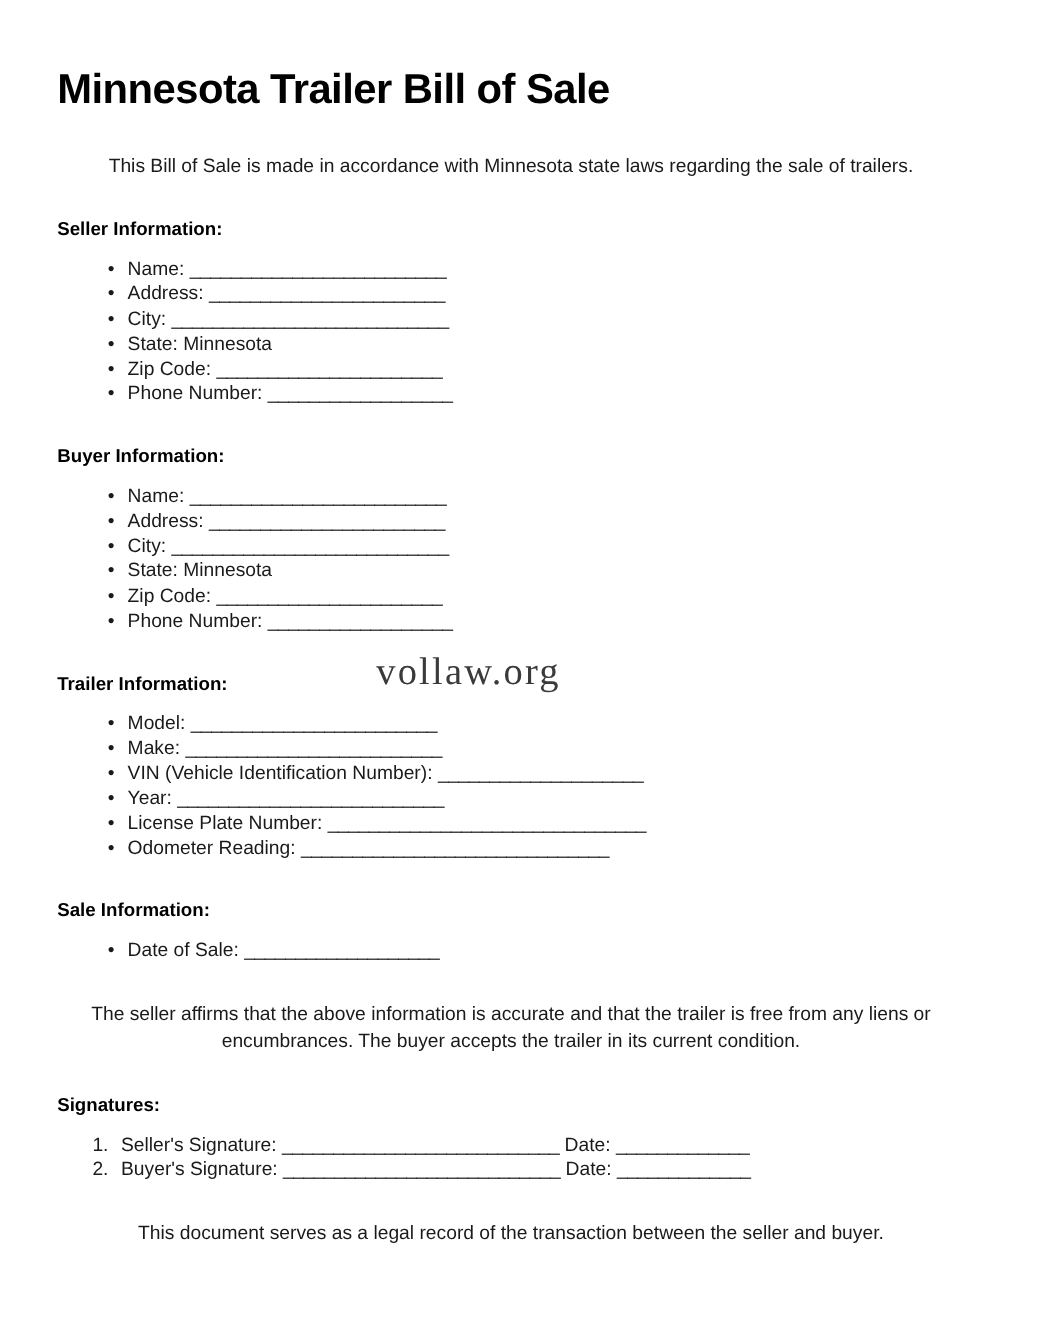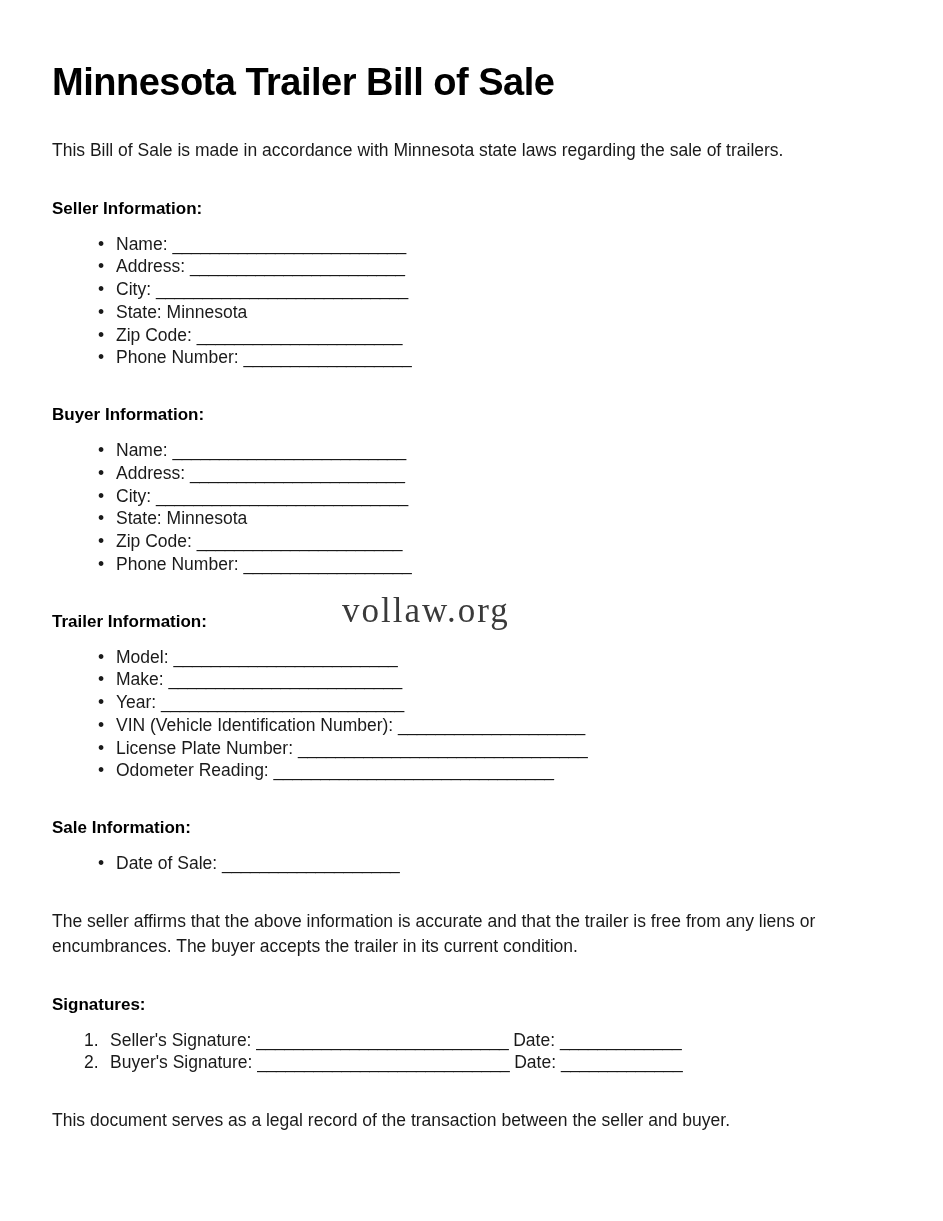--- a/index.html
+++ b/index.html
@@ -29,20 +29,21 @@
     margin: 10px 0 0 0;
     line-height: 1.1;
     color: #000000;
   }
   p.para {
     font-size: 17.5px;
     line-height: 1.42;
     margin: 34px 0 0 0;
     max-width: 825px;
     color: #1a1a1a;
+    text-align: center;
   }
   h2.section-heading {
     font-size: 17px;
     font-weight: bold;
     margin: 36px 0 0 0;
     color: #000000;
   }
   ul.field-list {
     list-style: none;
     margin: 14px 0 0 0;
@@ -127,22 +128,22 @@
       <li><span>City:</span> <span class="blank">___________________________</span></li>
       <li><span>State: Minnesota</span></li>
       <li><span>Zip Code:</span> <span class="blank">______________________</span></li>
       <li><span>Phone Number:</span> <span class="blank">__________________</span></li>
     </ul>
 
   <h2 class="section-heading">Trailer Information:</h2>
   <ul class="field-list" id="trailer-list">
       <li><span>Model:</span> <span class="blank">________________________</span></li>
       <li><span>Make:</span> <span class="blank">_________________________</span></li>
+      <li><span>VIN (Vehicle Identification Number):</span> <span class="blank">____________________</span></li>
       <li><span>Year:</span> <span class="blank">__________________________</span></li>
-      <li><span>VIN (Vehicle Identification Number):</span> <span class="blank">____________________</span></li>
       <li><span>License Plate Number:</span> <span class="blank">_______________________________</span></li>
       <li><span>Odometer Reading:</span> <span class="blank">______________________________</span></li>
     </ul>
 
   <h2 class="section-heading">Sale Information:</h2>
   <ul class="field-list" id="sale-list">
       <li><span>Date of Sale:</span> <span class="blank">___________________</span></li>
     </ul>
 
   <p class="para">The seller affirms that the above information is accurate and that the trailer is free from any liens or encumbrances. The buyer accepts the trailer in its current condition.</p>

